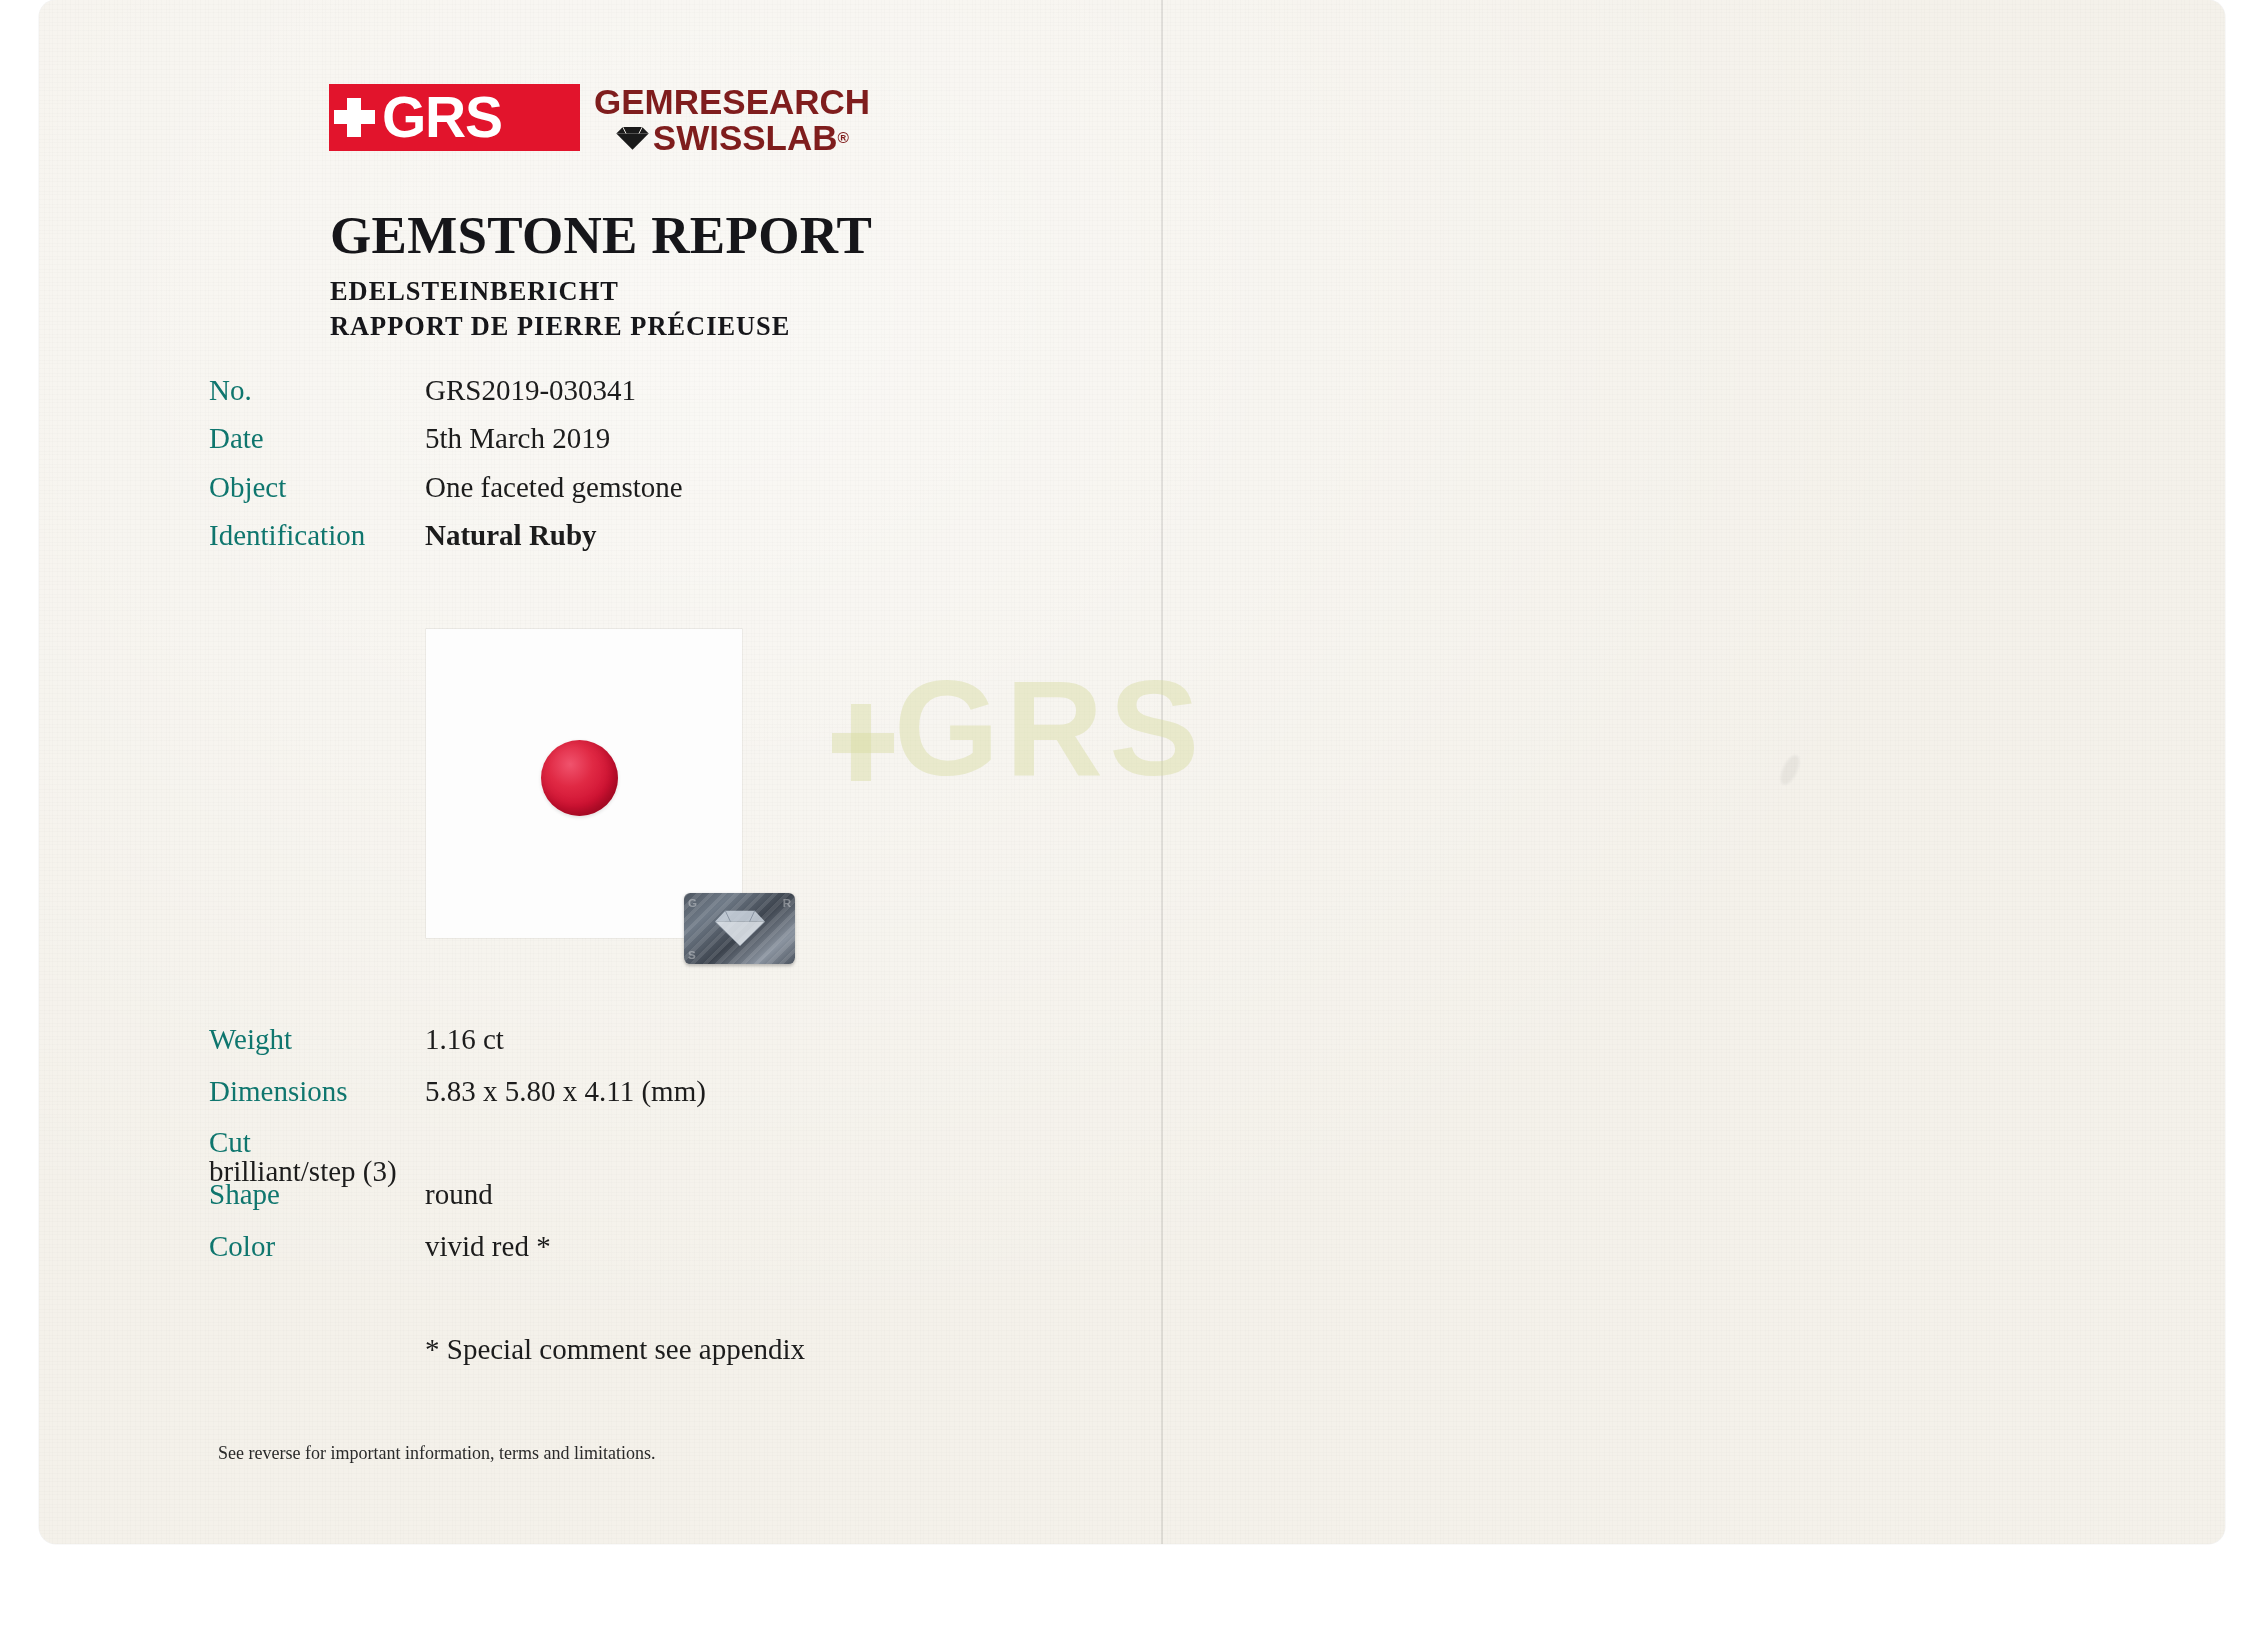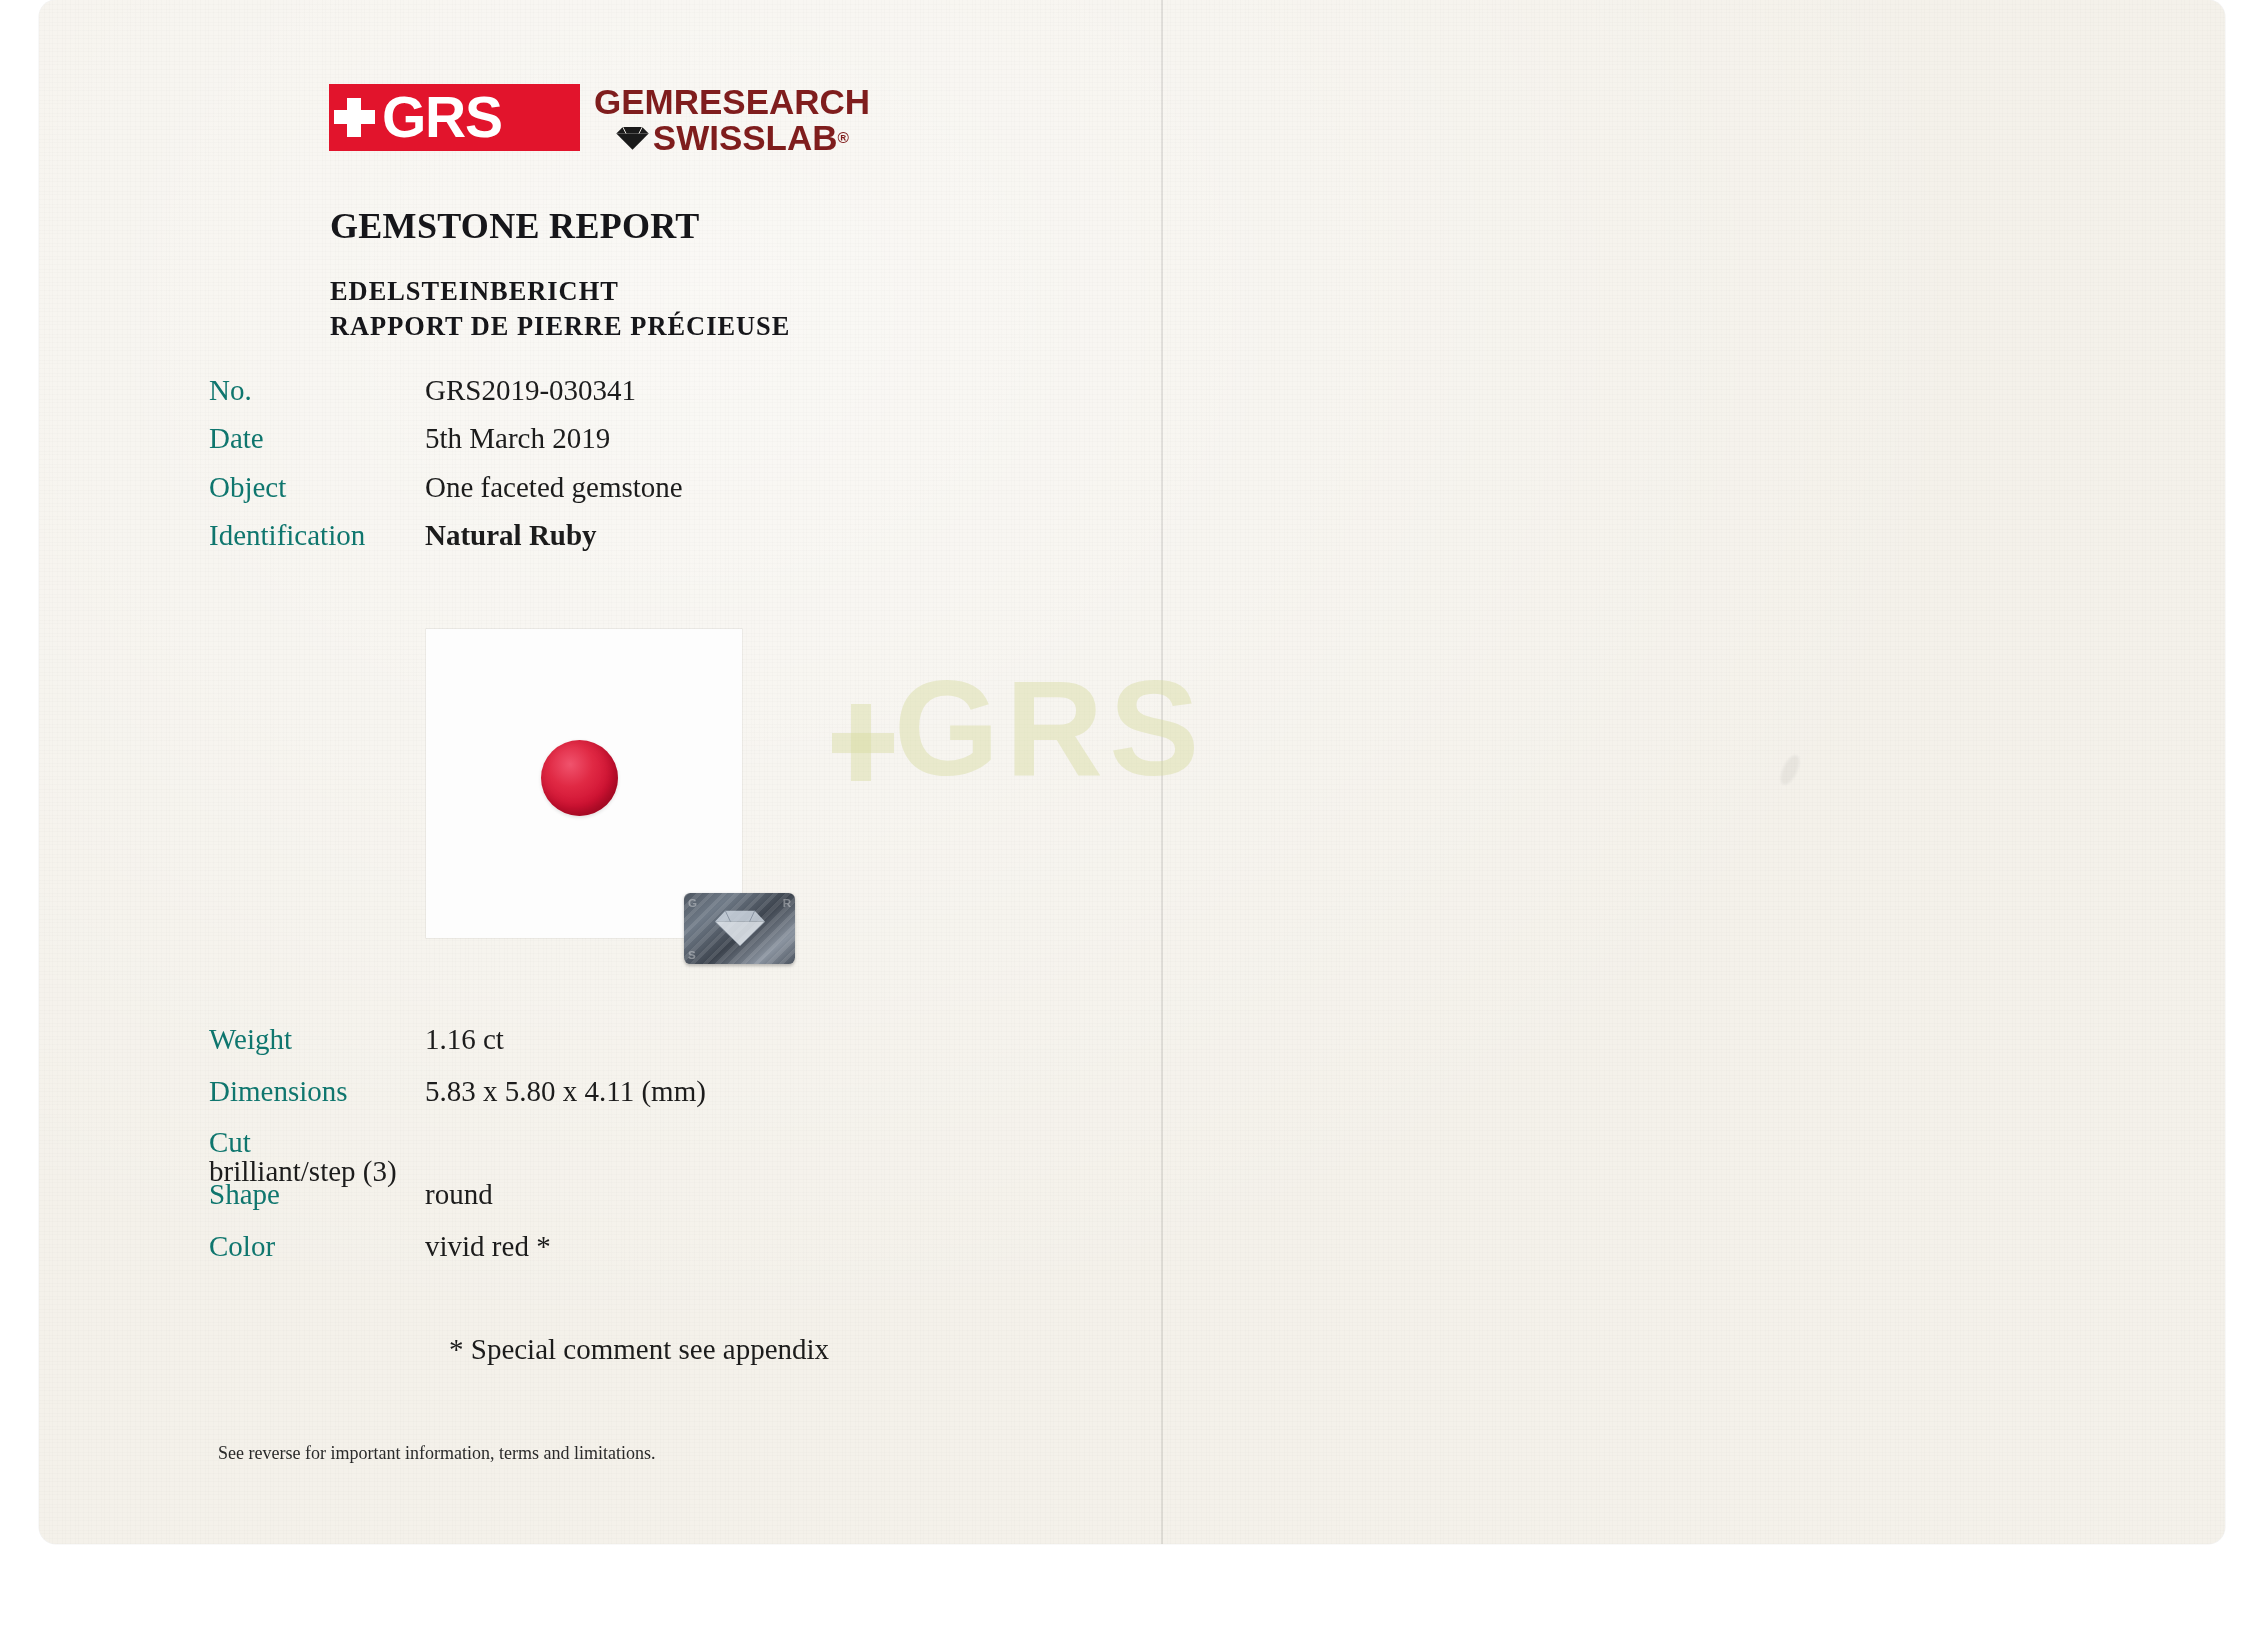--- a/index.html
+++ b/index.html
@@ -131,21 +131,21 @@
   #main-logo .grs-text-col { margin-left: 14px; font-size: 35px; letter-spacing: 0px; }
   #main-logo .grs-sub-r { font-size: 15.5px; vertical-align: super; }
 
   
   .title-main {
     position: absolute;
     left: 291px;
     top: 205px;
     font-family: "Liberation Serif", serif;
     font-weight: bold;
-    font-size: 36px;
+    font-size: 53px;
     letter-spacing: 0.3px;
     color: #16161a;
   }
   .title-de {
     position: absolute;
     left: 291px;
     top: 276px;
     font-family: "Liberation Serif", serif;
     font-weight: bold;
     font-size: 26.4px;
@@ -229,21 +229,21 @@
   }
   #holo-left  { left: 645px; top: 893px; width: 111px; height: 71px; }
 
   
   #kv-weight  { left: 170px; top: 1025px; }
   #kv-dims    { left: 170px; top: 1077px; }
   #kv-cut     { left: 170px; top: 1128px; flex-direction: column; }
   #kv-shape   { left: 170px; top: 1180px; }
   #kv-color   { left: 170px; top: 1232px; }
   #kv-comment { left: 170px; top: 1283px; }
-  #kv-comment2{ left: 170px; top: 1335px; gap: 24px; }
+  #kv-comment2{ left: 170px; top: 1335px; }
 
   .footnote-left {
     position: absolute;
     left: 179px;
     top: 1443px;
     font-size: 18px;
     color: #2a2a2a;
   }
 
   

